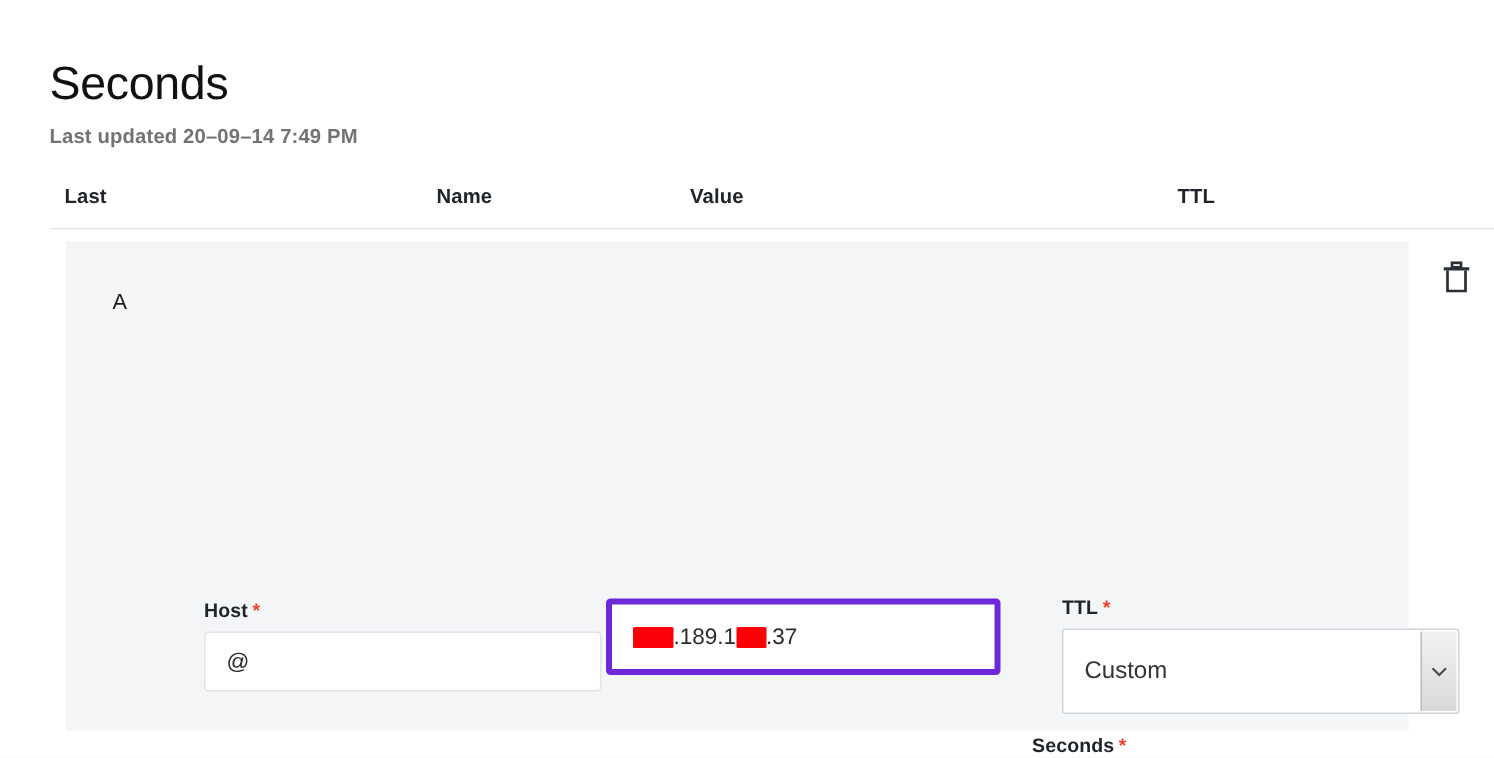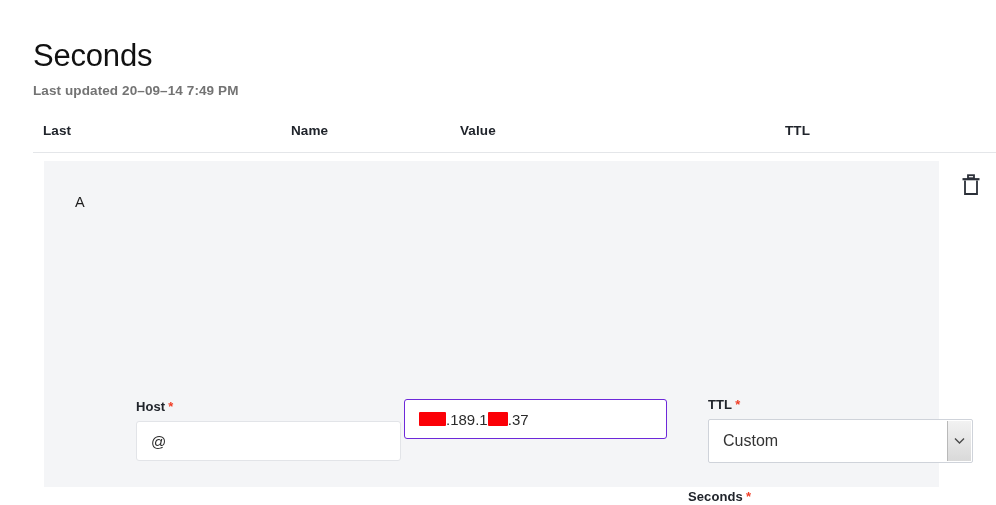--- a/index.html
+++ b/index.html
@@ -114,44 +114,44 @@
   
   .f-host      { left: 92px;  top: 238px; width: 265px; }
   .f-points    { left: 360px; top: 238px; width: 263px; }
   .f-ttl       { left: 644px; top: 236px; width: 265px; margin-left: 20px; }
   .f-seconds   { left: 644px; top: 328px; width: 265px; }
 
   
   .ip-value {
     display: flex;
     align-items: center;
-    height: 40px;
+    height: 51px;
     padding: 12px 14px;
     font-size: 15px;
     color: #2b2b2b;
     background: #ffffff;
-    border: 1px solid #6d28d9;
+    border: 4px solid #6d28d9;
     border-radius: 3px;
     white-space: pre;
   }
   .redact {
     display: inline-block;
     background: #fb0007;
     height: 14px;
     vertical-align: middle;
     border-radius: 1px;
   }
   .redact-1 { width: 27px; }
   .redact-2 { width: 20px; }
 
   
   .select-wrap {
     position: relative;
     width: 100%;
-    height: 44px;
+    height: 57px;
     background: #ffffff;
     border: 1px solid #cfd3da;
     border-radius: 2px;
     display: flex;
     align-items: center;
   }
   .select-value {
     padding-left: 14px;
     font-size: 16px;
     color: #333333;

